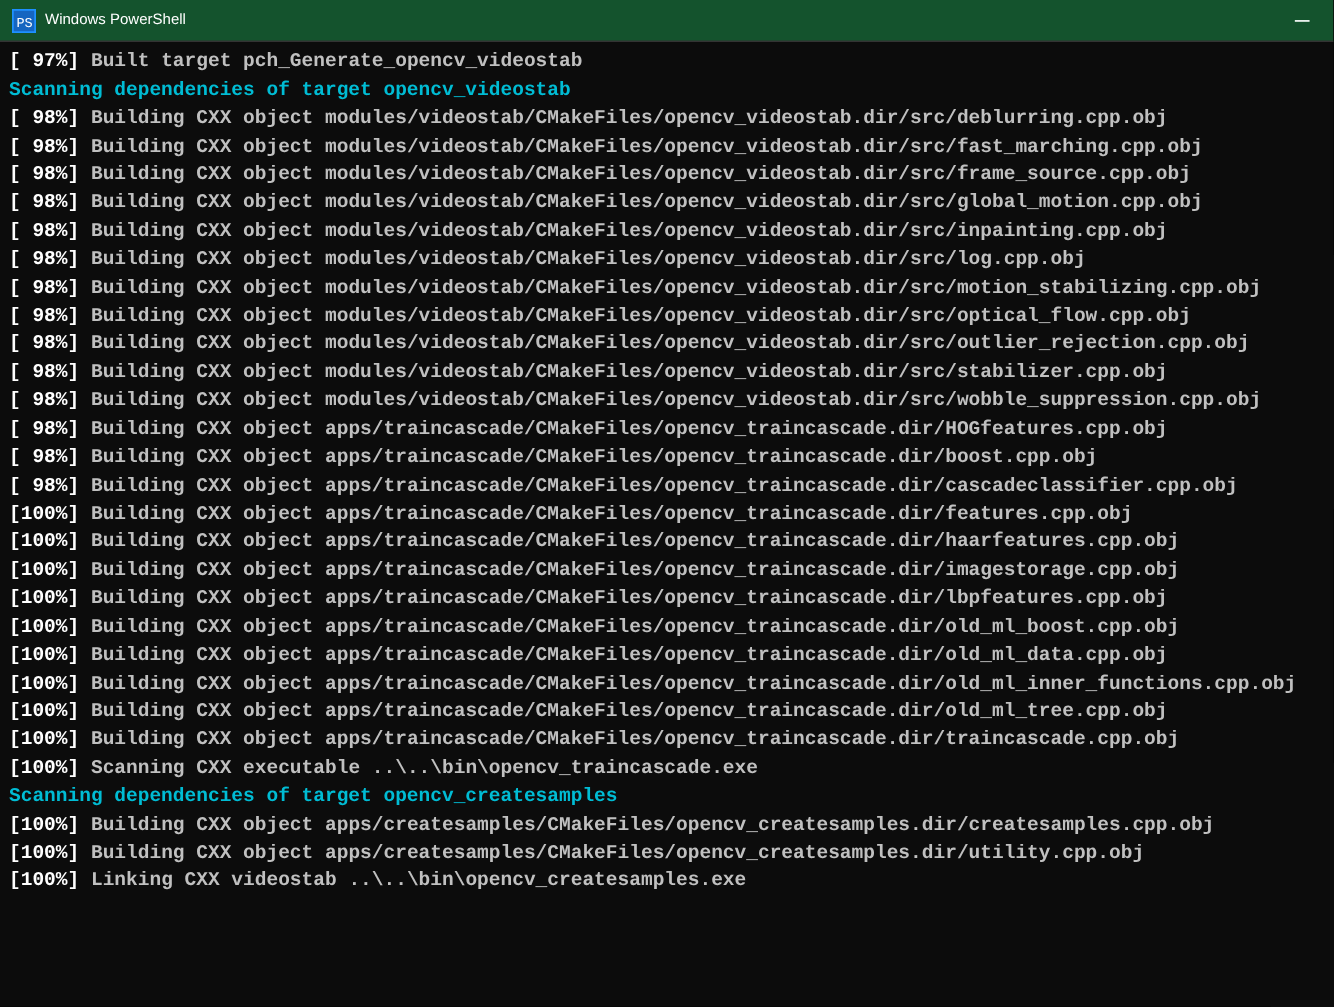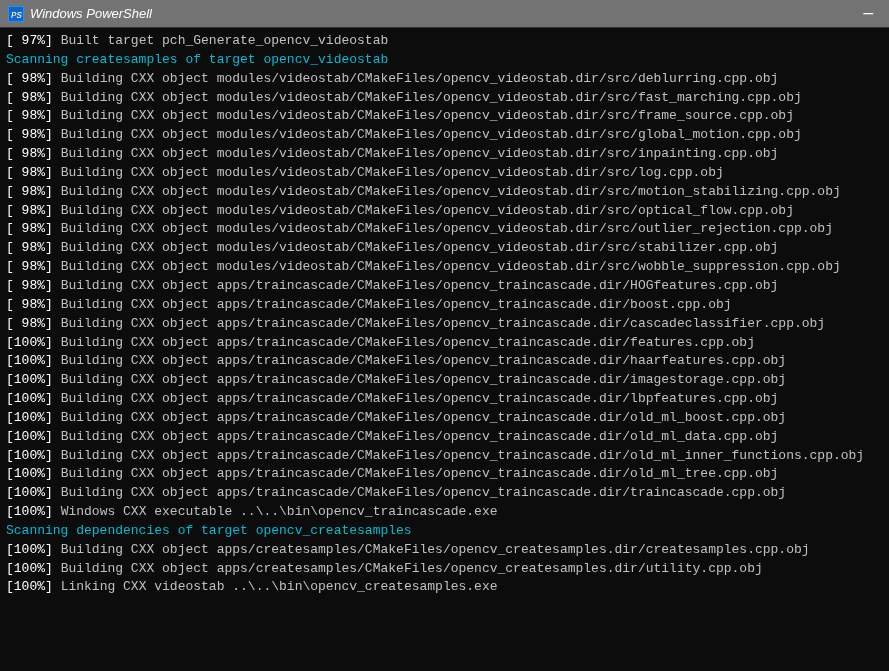--- a/index.html
+++ b/index.html
@@ -11,44 +11,43 @@
     body {
       width: 889px;
       height: 671px;
       background: #000;
       font-family: 'Courier New', Courier, monospace;
       font-size: 13px;
       overflow: hidden;
     }
 
     .window-titlebar {
-      background: #737373;
+      background: #14532d;
       height: 28px;
       display: flex;
       align-items: center;
       padding: 0 8px;
       border-bottom: 1px solid #333;
-      font-style: italic;
     }
 
     .titlebar-icon {
       width: 16px;
       height: 16px;
       margin-right: 6px;
       background: #1e90ff;
       display: flex;
       align-items: center;
       justify-content: center;
       font-size: 10px;
       color: white;
     }
 
     .titlebar-text {
       color: white;
-      font-size: 13px;
+      font-size: 10px;
       font-family: 'Segoe UI', Arial, sans-serif;
       flex: 1;
     }
 
     .titlebar-minimize {
       color: white;
       font-size: 16px;
       cursor: pointer;
       padding: 0 8px;
       line-height: 28px;
@@ -59,20 +58,21 @@
       color: #c0c0c0;
       padding: 4px 6px;
       height: calc(671px - 28px);
       overflow: hidden;
       line-height: 1.45;
     }
 
     .line {
       white-space: nowrap;
       overflow: hidden;
+      font-weight: bold;
     }
 
     .cyan { color: #00bcd4; }
     .white { color: #ffffff; }
     .gray { color: #c0c0c0; }
   </style>
 </head>
 <body>
 
 <div class="window-titlebar">
@@ -81,21 +81,21 @@
       <rect width="14" height="14" fill="#1565c0"></rect>
       <text x="2" y="11" font-size="9" fill="white" font-family="Courier New">PS</text>
     </svg>
   </div>
   <span class="titlebar-text">Windows PowerShell</span>
   <span class="titlebar-minimize">—</span>
 </div>
 
 <div class="terminal-body">
 <div class="line"><span class="white">[ 97%]</span> <span class="gray">Built  target pch_Generate_opencv_videostab</span></div>
-    <div class="line"><span class="cyan">Scanning createsamples of target opencv_videostab</span></div>
+    <div class="line"><span class="cyan">Scanning dependencies of target opencv_videostab</span></div>
     <div class="line"><span class="white">[ 98%]</span> <span class="gray">Building  CXX object modules/videostab/CMakeFiles/opencv_videostab.dir/src/deblurring.cpp.obj</span></div>
     <div class="line"><span class="white">[ 98%]</span> <span class="gray">Building  CXX object modules/videostab/CMakeFiles/opencv_videostab.dir/src/fast_marching.cpp.obj</span></div>
     <div class="line"><span class="white">[ 98%]</span> <span class="gray">Building  CXX object modules/videostab/CMakeFiles/opencv_videostab.dir/src/frame_source.cpp.obj</span></div>
     <div class="line"><span class="white">[ 98%]</span> <span class="gray">Building  CXX object modules/videostab/CMakeFiles/opencv_videostab.dir/src/global_motion.cpp.obj</span></div>
     <div class="line"><span class="white">[ 98%]</span> <span class="gray">Building  CXX object modules/videostab/CMakeFiles/opencv_videostab.dir/src/inpainting.cpp.obj</span></div>
     <div class="line"><span class="white">[ 98%]</span> <span class="gray">Building  CXX object modules/videostab/CMakeFiles/opencv_videostab.dir/src/log.cpp.obj</span></div>
     <div class="line"><span class="white">[ 98%]</span> <span class="gray">Building  CXX object modules/videostab/CMakeFiles/opencv_videostab.dir/src/motion_stabilizing.cpp.obj</span></div>
     <div class="line"><span class="white">[ 98%]</span> <span class="gray">Building  CXX object modules/videostab/CMakeFiles/opencv_videostab.dir/src/optical_flow.cpp.obj</span></div>
     <div class="line"><span class="white">[ 98%]</span> <span class="gray">Building  CXX object modules/videostab/CMakeFiles/opencv_videostab.dir/src/outlier_rejection.cpp.obj</span></div>
     <div class="line"><span class="white">[ 98%]</span> <span class="gray">Building  CXX object modules/videostab/CMakeFiles/opencv_videostab.dir/src/stabilizer.cpp.obj</span></div>
@@ -105,18 +105,18 @@
     <div class="line"><span class="white">[ 98%]</span> <span class="gray">Building  CXX object apps/traincascade/CMakeFiles/opencv_traincascade.dir/cascadeclassifier.cpp.obj</span></div>
     <div class="line"><span class="white">[100%]</span> <span class="gray">Building  CXX object apps/traincascade/CMakeFiles/opencv_traincascade.dir/features.cpp.obj</span></div>
     <div class="line"><span class="white">[100%]</span> <span class="gray">Building  CXX object apps/traincascade/CMakeFiles/opencv_traincascade.dir/haarfeatures.cpp.obj</span></div>
     <div class="line"><span class="white">[100%]</span> <span class="gray">Building  CXX object apps/traincascade/CMakeFiles/opencv_traincascade.dir/imagestorage.cpp.obj</span></div>
     <div class="line"><span class="white">[100%]</span> <span class="gray">Building  CXX object apps/traincascade/CMakeFiles/opencv_traincascade.dir/lbpfeatures.cpp.obj</span></div>
     <div class="line"><span class="white">[100%]</span> <span class="gray">Building  CXX object apps/traincascade/CMakeFiles/opencv_traincascade.dir/old_ml_boost.cpp.obj</span></div>
     <div class="line"><span class="white">[100%]</span> <span class="gray">Building  CXX object apps/traincascade/CMakeFiles/opencv_traincascade.dir/old_ml_data.cpp.obj</span></div>
     <div class="line"><span class="white">[100%]</span> <span class="gray">Building  CXX object apps/traincascade/CMakeFiles/opencv_traincascade.dir/old_ml_inner_functions.cpp.obj</span></div>
     <div class="line"><span class="white">[100%]</span> <span class="gray">Building  CXX object apps/traincascade/CMakeFiles/opencv_traincascade.dir/old_ml_tree.cpp.obj</span></div>
     <div class="line"><span class="white">[100%]</span> <span class="gray">Building  CXX object apps/traincascade/CMakeFiles/opencv_traincascade.dir/traincascade.cpp.obj</span></div>
-    <div class="line"><span class="white">[100%]</span> <span class="gray">Windows  CXX executable ..\..\bin\opencv_traincascade.exe</span></div>
+    <div class="line"><span class="white">[100%]</span> <span class="gray">Scanning  CXX executable ..\..\bin\opencv_traincascade.exe</span></div>
     <div class="line"><span class="cyan">Scanning dependencies of target opencv_createsamples</span></div>
     <div class="line"><span class="white">[100%]</span> <span class="gray">Building  CXX object apps/createsamples/CMakeFiles/opencv_createsamples.dir/createsamples.cpp.obj</span></div>
     <div class="line"><span class="white">[100%]</span> <span class="gray">Building  CXX object apps/createsamples/CMakeFiles/opencv_createsamples.dir/utility.cpp.obj</span></div>
     <div class="line"><span class="white">[100%]</span> <span class="gray">Linking  CXX videostab ..\..\bin\opencv_createsamples.exe</span></div>
   </div>
 
 </body></html>

